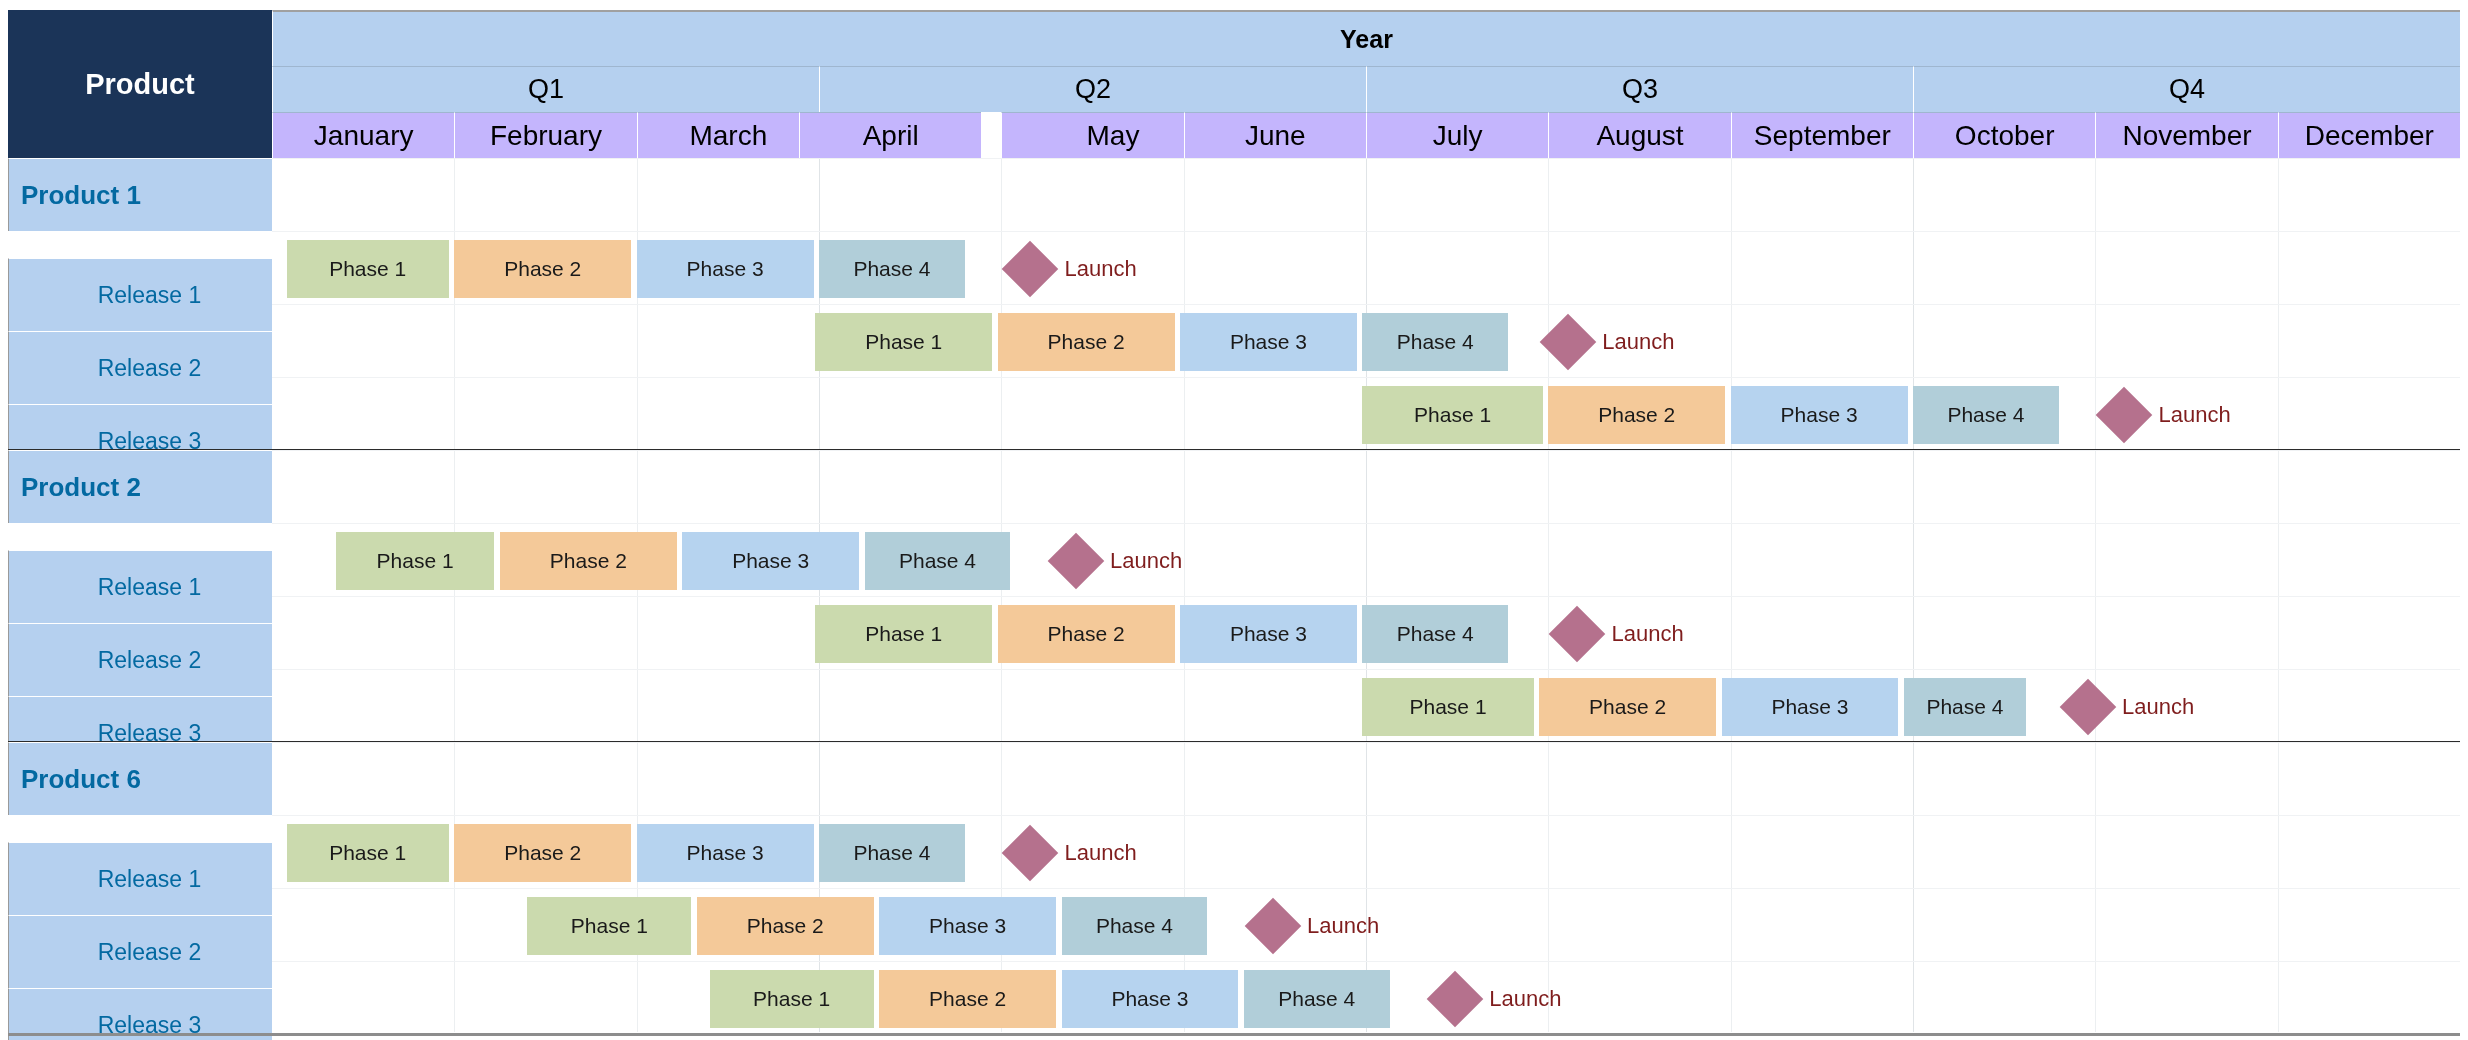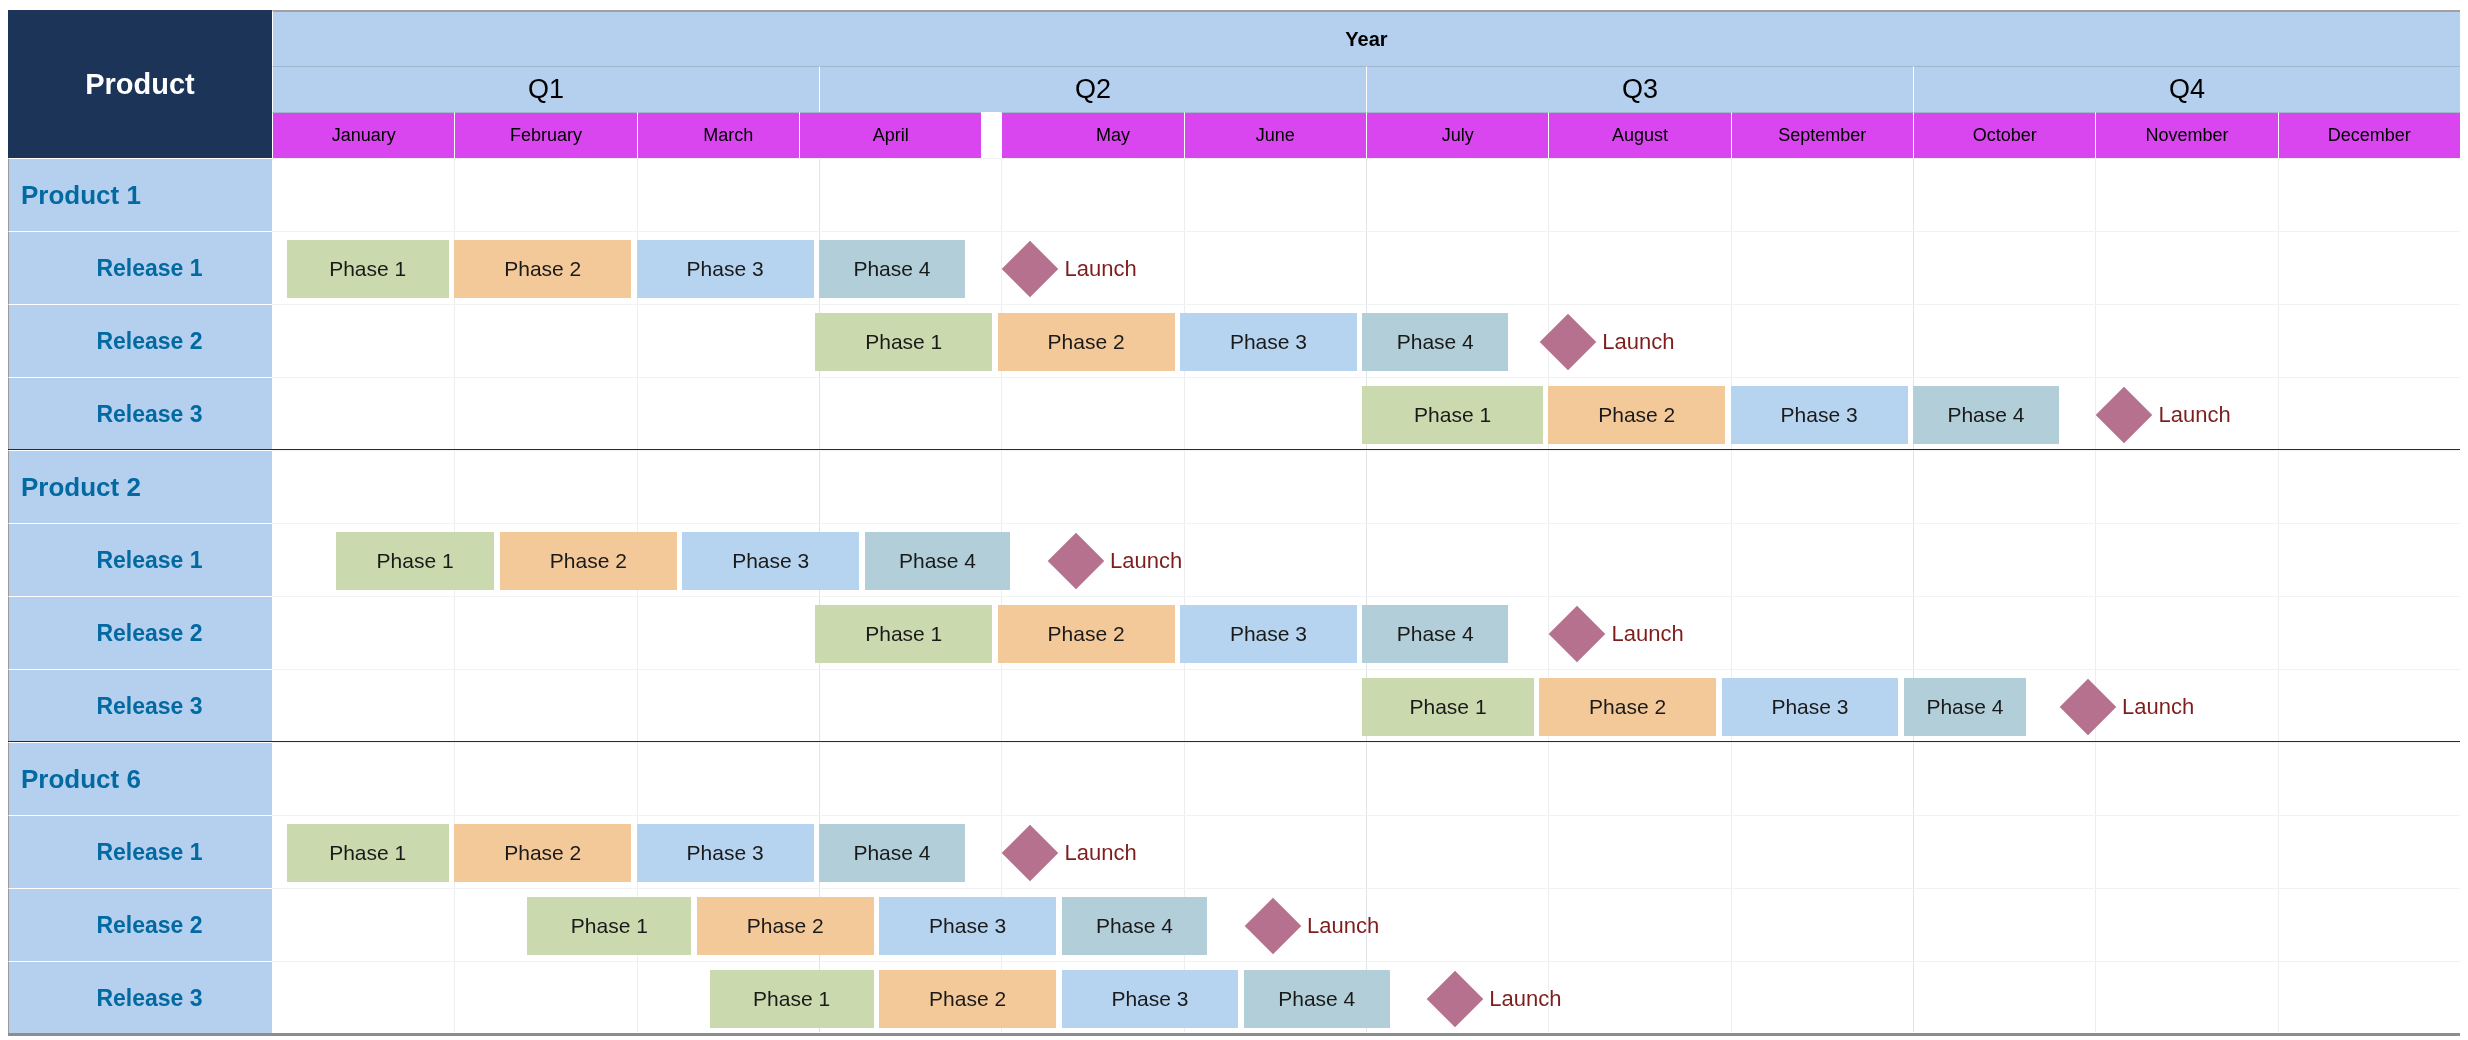--- a/index.html
+++ b/index.html
@@ -53,21 +53,21 @@
     top: 0;
     width: 2188px;
     height: 56px;
     background: #b5d0ef;
     border-top: 2px solid #a0a0a0;
     border-left: 1px solid #ffffff;
     box-sizing: border-box;
     display: flex;
     align-items: center;
     justify-content: center;
-    font-size: 20px;
+    font-size: 25px;
     font-weight: bold;
     color: #000000;
   }
 
   .hdr-qrow {
     position: absolute;
     left: 264px;
     top: 56px;
     width: 2188px;
     height: 46px;
@@ -91,28 +91,28 @@
     position: absolute;
     left: 264px;
     top: 102px;
     width: 2188px;
     height: 46px;
   }
   .hdr-m {
     position: absolute;
     top: 0;
     height: 46px;
-    background: #d946ef;
+    background: #c4b5fd;
     border-top: 1px solid #9fb6cf;
     border-left: 1px solid #ffffff;
     box-sizing: border-box;
     display: flex;
     align-items: center;
     justify-content: center;
-    font-size: 18px;
+    font-size: 28px;
     color: #000000;
   }
 
   
   .body-area {
     position: absolute;
     left: 0;
     top: 148px;
     width: 2452px;
     height: 874px;
@@ -152,23 +152,24 @@
     color: #0369a1;
   }
   .row-label.product {
     font-size: 26px;
     font-weight: bold;
     padding-left: 12px;
     justify-content: flex-start;
   }
   .row-label.release {
     font-size: 23px;
-    font-weight: bold;
+    font-weight: normal;
     justify-content: center;
     padding-left: 18px;
+    margin-top: 27px;
   }
 
   .row-track {
     position: absolute;
     left: 264px;
     top: 0;
     width: 2188px;
     height: 100%;
     border-top: 1px solid #f0f2f4;
     box-sizing: border-box;

